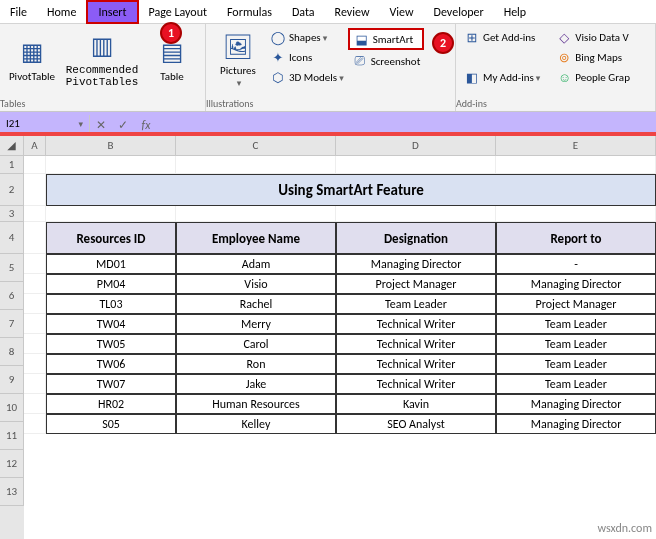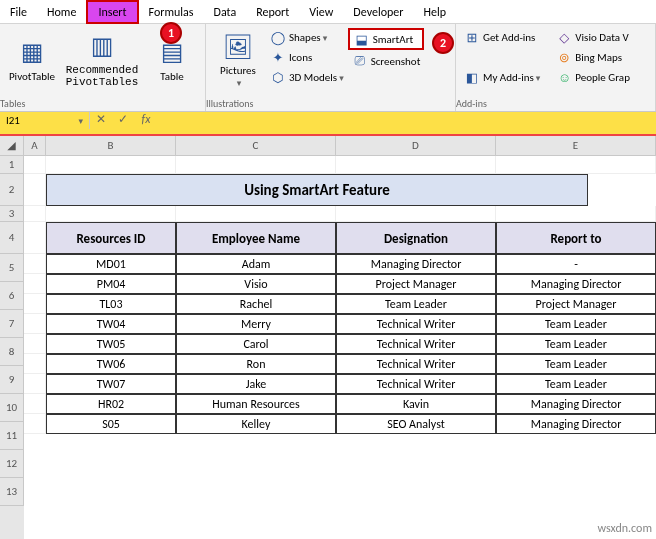--- a/index.html
+++ b/index.html
@@ -1,39 +1,39 @@
 <!DOCTYPE html>
 <html><head>
 <meta charset="utf-8">
 <style>
 * { box-sizing: border-box; margin: 0; padding: 0; }
 body { font-family: 'Segoe UI', Calibri, Arial, sans-serif; font-size: 12px; background: #fff; width: 656px; height: 539px; overflow: hidden; position: relative; }
 
 
 .menubar { display: flex; height: 24px; align-items: center; background: #fff; border-bottom: 1px solid #d4d4d4; }
 .menubar-item { padding: 3px 10px; cursor: pointer; font-size: 12px; }
-.menubar-item.active { background: #d946ef; border: 2px solid #c00; position: relative; z-index: 5; }
+.menubar-item.active { background: #8b5cf6; border: 2px solid #c00; position: relative; z-index: 5; }
 
 
 .ribbon { display: flex; height: 88px; background: #f3f3f3; border-bottom: 1px solid #c8c8c8; }
 .ribbon-group { border-right: 1px solid #d4d4d4; padding: 2px 4px; display: flex; flex-direction: column; position: relative; }
 .ribbon-group-label { position: absolute; bottom: 1px; left: 0; right: 0; text-align: left; font-size: 10px; color: #666; }
 .ribbon-big { display: flex; flex-direction: column; align-items: center; justify-content: center; width: 56px; height: 66px; cursor: pointer; font-size: 11px; text-align: center; }
 .ribbon-icon-big { width: 32px; height: 32px; margin-bottom: 2px; display: flex; align-items: center; justify-content: center; font-size: 24px; color: #2b579a; }
 .ribbon-small-rows { display: flex; flex-direction: column; justify-content: flex-start; gap: 2px; padding-top: 2px; }
 .ribbon-small { display: flex; align-items: center; padding: 1px 4px; cursor: pointer; font-size: 11px; white-space: nowrap; }
 .ribbon-small .icon { width: 16px; height: 16px; margin-right: 3px; display: inline-flex; align-items: center; justify-content: center; color: #2b579a; font-size: 13px; }
 .ribbon-small.highlighted { background: #fff; border: 2px solid #c00; }
 .chevron { font-size: 9px; color: #666; margin-left: 2px; }
 
 
 .callout { position: absolute; background: #e81123; color: #fff; width: 22px; height: 22px; border-radius: 50%; display: flex; align-items: center; justify-content: center; font-weight: bold; font-size: 12px; border: 2px solid #a00; z-index: 20; }
 
 
-.formula-row { display: flex; height: 24px; align-items: flex-start; border-bottom: 2px solid #ef4444; background: #fde047; }
+.formula-row { display: flex; height: 24px; align-items: flex-end; border-bottom: 4px solid #ef4444; background: #c4b5fd; }
 .namebox { width: 90px; border-right: 1px solid #c8c8c8; padding: 2px 6px; display: flex; align-items: center; font-size: 11px; }
 .namebox-dd { margin-left: auto; font-size: 9px; color: #666; }
 .fx-cancel, .fx-enter { width: 22px; text-align: center; color: #666; }
 .fx-label { width: 24px; text-align: center; font-style: italic; color: #666; }
 .formula-input { flex: 1; padding: 2px 6px; font-size: 11px; }
 
 
 .sheet-area { display: flex; height: calc(100% - 136px); overflow: hidden; }
 .rowheaders { width: 24px; background: #e6e6e6; }
 .rowheader { height: 28px; border-bottom: 1px solid #c8c8c8; border-right: 1px solid #c8c8c8; display: flex; align-items: center; justify-content: center; font-size: 11px; color: #555; }
@@ -55,23 +55,24 @@
 
 .watermark { position: absolute; right: 4px; bottom: 4px; font-size: 12px; color: #888; z-index: 30; }
 </style>
 </head>
 <body>
 
 <div class="menubar">
   <div class="menubar-item">File</div>
   <div class="menubar-item">Home</div>
   <div class="menubar-item active">Insert</div>
+  <div class="menubar-item">Page Layout</div>
   <div class="menubar-item">Formulas</div>
   <div class="menubar-item">Data</div>
-  <div class="menubar-item">Report</div>
+  <div class="menubar-item">Review</div>
   <div class="menubar-item">View</div>
   <div class="menubar-item">Developer</div>
   <div class="menubar-item">Help</div>
 </div>
 
 <div class="callout" style="left:160px; top:22px;">1</div>
 
 <div class="ribbon">
   <div class="ribbon-group" style="width:206px; flex-direction:row;">
     <div class="ribbon-big">
@@ -198,21 +199,21 @@
     <div class="datarow" style="height:18px">
       <div class="cell blank col-a"></div>
       <div class="cell blank col-b"></div>
       <div class="cell blank col-c"></div>
       <div class="cell blank col-d"></div>
       <div class="cell blank col-e"></div>
     </div>
 
     <div class="datarow tall">
       <div class="cell blank col-a"></div>
-      <div class="cell title-cell" style="width:542px;">Using SmartArt Feature</div>
+      <div class="cell title-cell" style="width:610px;">Using SmartArt Feature</div>
     </div>
 
     <div class="datarow" style="height:16px">
       <div class="cell blank col-a"></div>
       <div class="cell blank col-b"></div>
       <div class="cell blank col-c"></div>
       <div class="cell blank col-d"></div>
       <div class="cell blank col-e"></div>
     </div>
 

